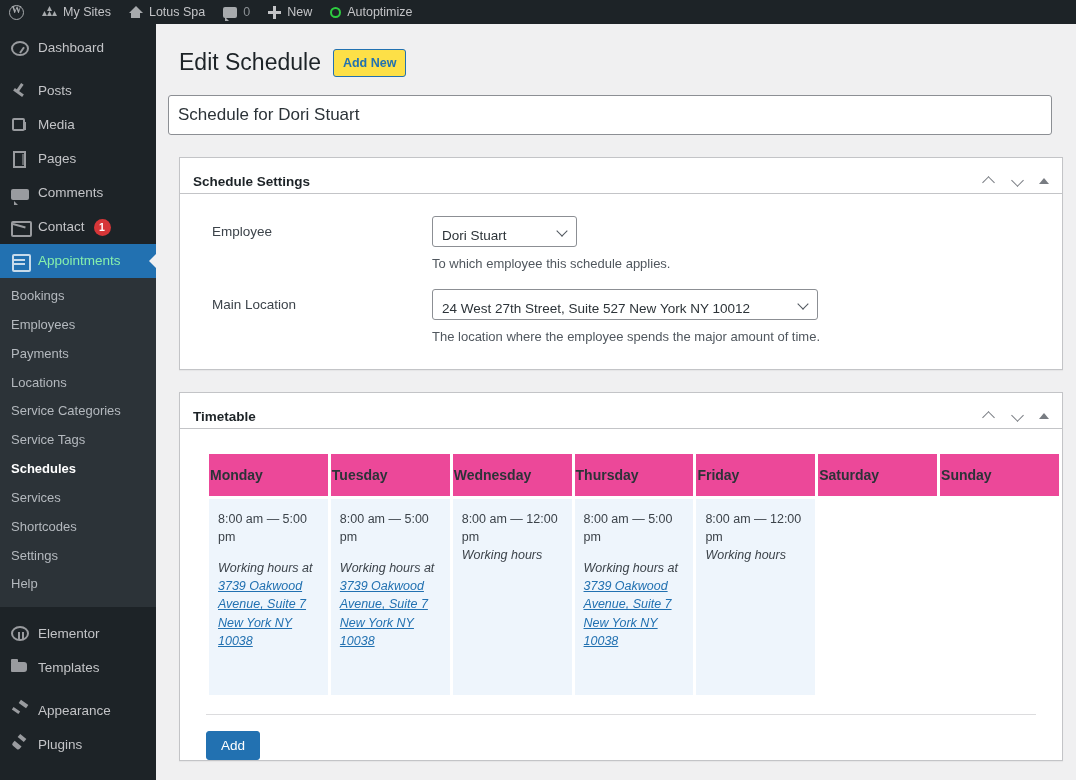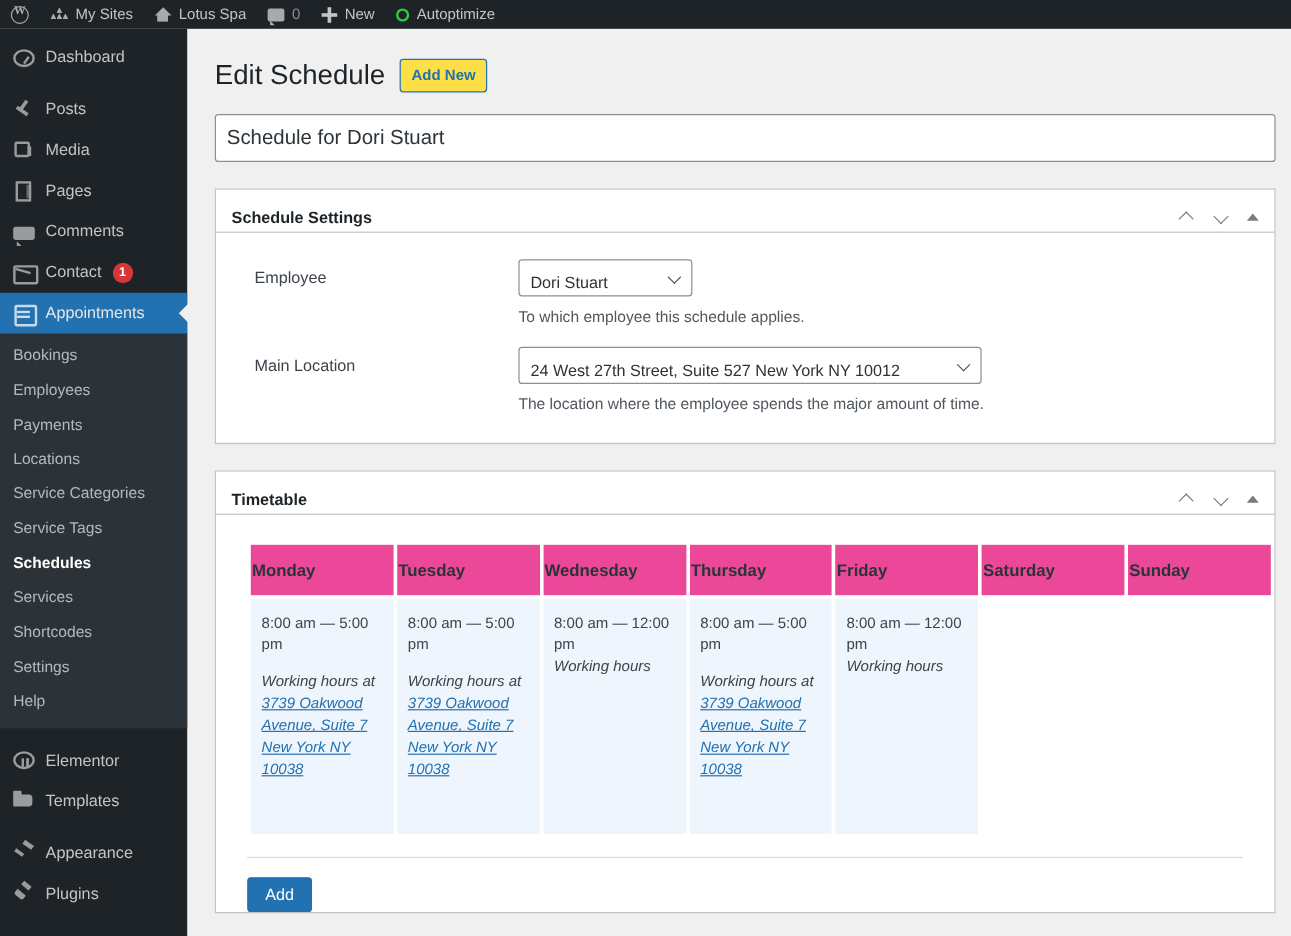--- a/index.html
+++ b/index.html
@@ -82,21 +82,21 @@
     z-index:15;
   }
   .menu-top{ padding-top:7px; }
   .menu-item{
     display:flex; align-items:center; gap:9px;
     height:34px; padding:0 0 0 11px; color:#c3c4c7;
     font-size:13.5px; position:relative;
   }
   .menu-item .mi-label{ line-height:1; }
   .menu-item.active{
-    background:#2271b1; color:#e5e5e5; font-weight:400;
+    background:#2271b1; color:#86efac; font-weight:400;
   }
   .menu-item.active::after{
     content:""; position:absolute; right:-1px; top:50%; margin-top:-8px;
     width:0;height:0;
     border-top:8px solid transparent; border-bottom:8px solid transparent;
     border-right:8px solid #f0f0f1;
   }
   .menu-sep{ height:9px; }
   .mi-icon{ width:18px; height:18px; flex:0 0 18px; position:relative; opacity:.75;}
   .submenu{ background:#2c3338; padding:4px 0 8px 0; }
@@ -155,21 +155,21 @@
     line-height:1.3;
   }
   .add-new{
     display:inline-block;
     border:1px solid #2271b1; color:#2271b1; background:#fde047;
     border-radius:3px; padding:3px 9px; font-size:12.5px; line-height:1.6;
     font-weight:600; cursor:pointer;
   }
   .title-input{
     display:block;
-    width:884px; margin:17px 0 0 23px; height:40px;
+    width:884px; margin:17px 0 0 12px; height:40px;
     border:1px solid #8c8f94; border-radius:3px; background:#fff;
     font-size:17px; color:#2c3338; padding:0 9px;
     font-family:"Liberation Sans", sans-serif;
     outline:none;
   }
 
   .panel{
     margin:22px 0 0 23px; width:884px;
     background:#fff; border:1px solid #c3c4c7;
     box-shadow:0 1px 1px rgba(0,0,0,.04);

